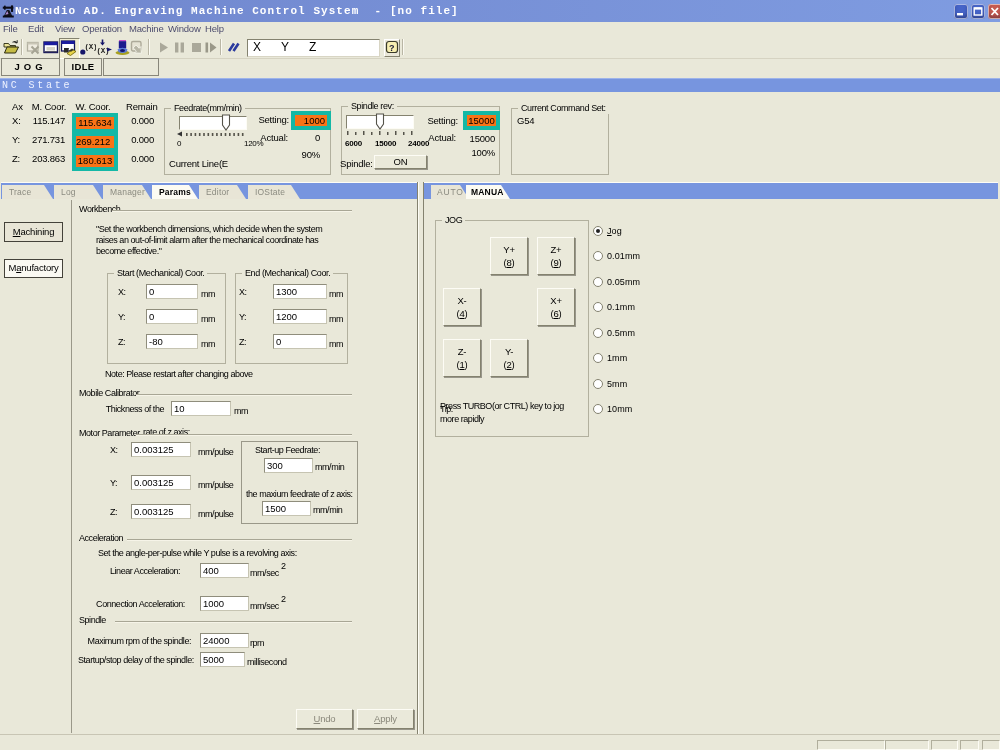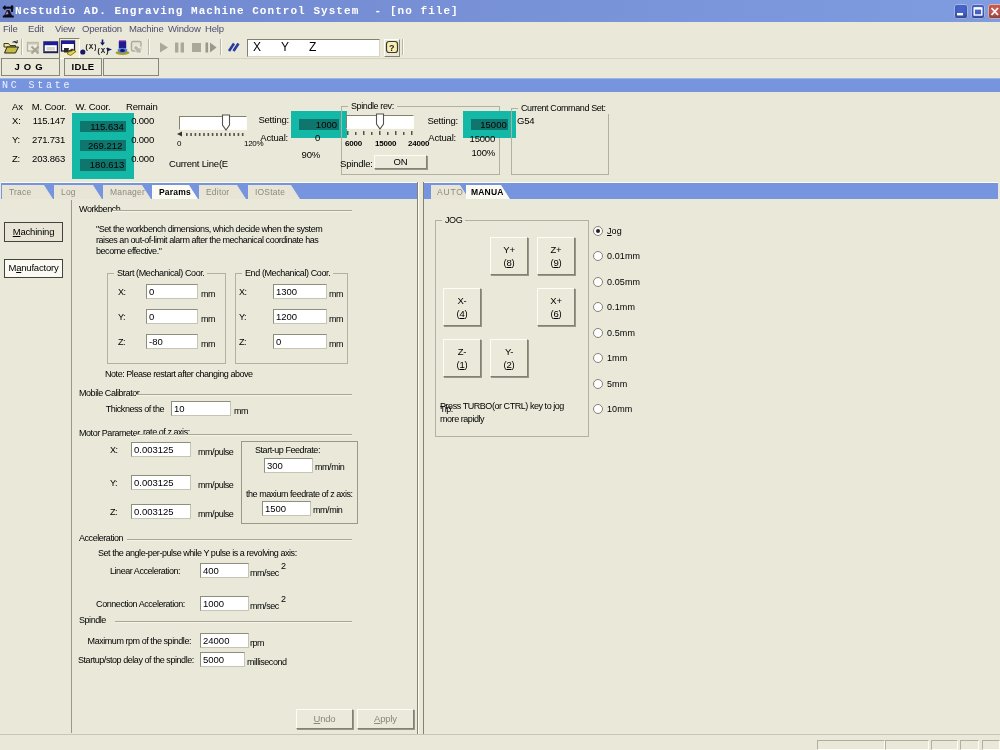--- a/index.html
+++ b/index.html
@@ -18,21 +18,21 @@
 
 #toolbar{left:0;top:37px;width:1000px;height:21px;background:#e9e8d9;border-bottom:1px solid #d6d3c2;}
 .tsep{position:absolute;top:2px;width:1px;height:16px;background:#b9b6a5;border-right:1px solid #fbfaf2;}
 .ticon{position:absolute;top:2px;width:17px;height:17px;}
 
 .modebox{position:absolute;top:58px;height:16px;background:#e9e8d9;border:1px solid #88867a;text-align:center;font-weight:bold;font-size:9.5px;line-height:16px;}
 
 #ncstate{left:0;top:78px;width:1000px;height:14px;background:#7795df;border-top:1px solid #9db3ea;color:#eef2ff;font-family:"Liberation Mono",monospace;font-size:10px;letter-spacing:2.8px;line-height:13px;padding-left:2px;box-sizing:border-box;}
 
 .in{position:absolute;background:#fff;border:1px solid #8f8d7c;border-right-color:#c6c4b2;border-bottom-color:#c6c4b2;font-size:9.5px;letter-spacing:0;line-height:13px;padding:0 2px;height:13px;white-space:nowrap;}
-.blk{position:absolute;border:8px solid #14b8a6;background:#0f766e;font-size:9.5px;letter-spacing:0;padding-left:8px;}
+.blk{position:absolute;border:4px solid #14b8a6;background:#f97316;font-size:9.5px;letter-spacing:0;}
 .gb{position:absolute;border:1px solid #b2b09e;}
 .gb>.lb{position:absolute;top:-6px;left:6px;background:#e9e8d9;padding:0 3px;line-height:11px;white-space:nowrap;font-size:9px;letter-spacing:-0.4px;}
 .sect{position:absolute;font-size:9px;letter-spacing:-0.45px;white-space:nowrap;}
 .sline{position:absolute;height:1px;background:#a8a695;border-bottom:1px solid #f6f4e8;}
 .b3d{position:absolute;background:#eae9da;border:1px solid;border-color:#fdfcf5 #84826f #84826f #fdfcf5;box-shadow:1px 1px 0 #98968a;text-align:center;}
 .radio{position:absolute;width:8px;height:8px;border-radius:50%;background:#fff;border:1px solid #84826f;}
 .radio.on::after{content:"";position:absolute;left:2px;top:2px;width:4px;height:4px;border-radius:50%;background:#222;}
 .tab{position:absolute;top:2px;height:14px;background:#e8e5d6;color:#8b8b80;font-family:"Liberation Sans",sans-serif;font-size:8.5px;letter-spacing:0.2px;line-height:14px;padding-left:7px;clip-path:polygon(0 0,calc(100% - 9px) 0,100% 100%,0 100%);box-sizing:border-box;}
 .sbx{top:5px;height:8px;border:1px solid;border-color:#b0ae9c #fdfcf5 #fdfcf5 #b0ae9c;}
 .jb{font-size:9.5px;letter-spacing:-0.2px;line-height:13px;padding-top:5px;box-sizing:border-box;}
@@ -164,20 +164,23 @@
     <div class="abs" style="left:25px;top:23px;width:40px;text-align:right">115.147</div>
     <div class="abs" style="left:25px;top:42px;width:40px;text-align:right">271.731</div>
     <div class="abs" style="left:25px;top:61px;width:40px;text-align:right">203.863</div>
     <div class="blk" style="left:72px;top:21px;width:38px;height:12px;text-align:center;line-height:12px">115.634</div>
     <div class="blk" style="left:72px;top:40px;width:38px;height:12px;text-align:left;line-height:12px">269.212</div>
     <div class="blk" style="left:72px;top:59px;width:38px;height:12px;text-align:center;line-height:12px">180.613</div>
     <div class="abs" style="left:114px;top:23px;width:40px;text-align:right">0.000</div>
     <div class="abs" style="left:114px;top:42px;width:40px;text-align:right">0.000</div>
     <div class="abs" style="left:114px;top:61px;width:40px;text-align:right">0.000</div>
 
+    <div class="gb" style="left:164px;top:16px;width:165px;height:65px">
+        <span class="lb">Feedrate(mm/min)</span>
+      </div>
     <div class="abs" style="left:179px;top:24px;width:66px;height:12px;background:#fff;border:1px solid;border-color:#84826f #fdfcf5 #fdfcf5 #84826f"></div>
     <svg class="abs" style="left:221px;top:22px" width="10" height="18" viewBox="0 0 10 18">
         <path d="M1.5 1 h7 v10 l-3.5 5 -3.5 -5 z" fill="#fff" stroke="#55534a" stroke-width="1.1"></path>
       </svg>
     <svg class="abs" style="left:176px;top:39px" width="72" height="6" viewBox="0 0 72 6">
         <path d="M1 3 l5-2.5 v5 z" fill="#333"></path>
         <g fill="#55534a">
           <rect x="10.0" y="2" width="1.6" height="3"></rect>
           <rect x="14.3" y="2" width="1.6" height="3"></rect>
           <rect x="18.6" y="2" width="1.6" height="3"></rect>

